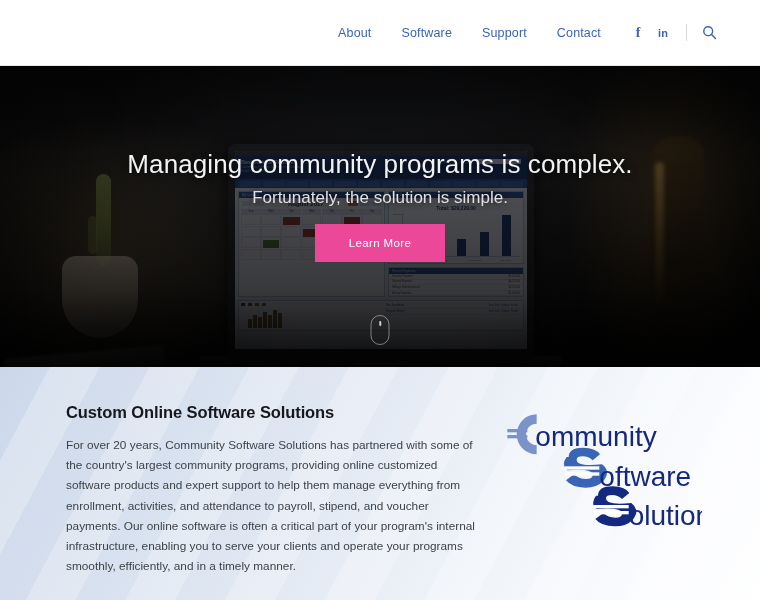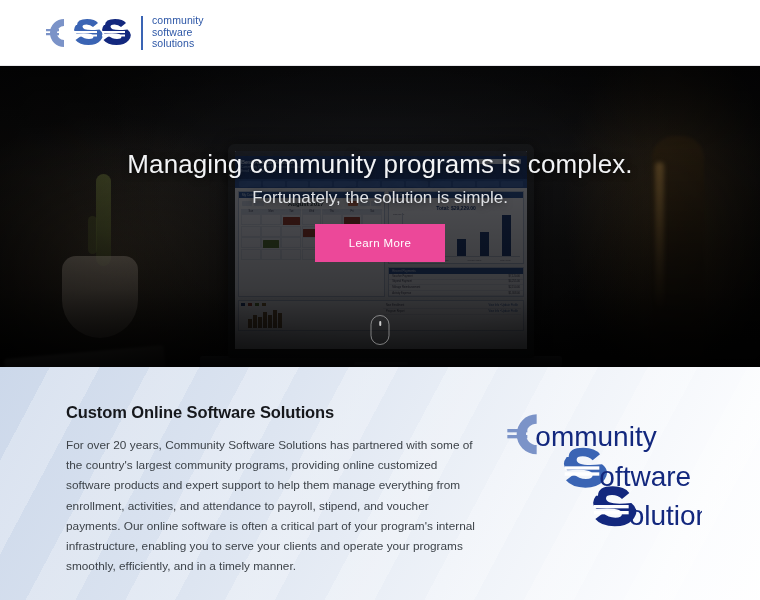--- a/index.html
+++ b/index.html
@@ -243,42 +243,41 @@
   .big-logo { margin-left:-4px; }
   .footer-bar { position:absolute; left:0; bottom:0; width:100%; height:4px; background:#2e5aa8; }
 </style>
 </head>
 <body>
 
 <div class="page">
 
   <div class="header">
 
-    <div class="logo-block">
-      <svg class="logo-mark" width="88" height="34" viewBox="0 0 176 68">
-        <g>
-          <path d="M36 6 A28 28 0 1 0 36 62 L36 48 A14 14 0 1 1 36 20 Z" fill="#7b93c8"></path>
-          <rect x="0" y="26" width="26" height="4.5" fill="#7b93c8"></rect>
-          <rect x="0" y="34" width="26" height="4.5" fill="#7b93c8"></rect>
-          <path d="M62 18 q0-12 20-12 q16 0 22 8 l-10 8 q-5-5 -13-5 q-8 0 -8 4 q0 10 34 6 q12 10 2 22 q-8 9 -24 9 q-18 0 -26-10 l11-8 q6 6 16 6 q9 0 9-5 q0-9 -34-6 q-9-7 -1-17Z" fill="#3a64b4"></path>
-          <rect x="56" y="30" width="46" height="4" fill="#ffffff"></rect>
-          <rect x="56" y="37" width="46" height="4" fill="#ffffff"></rect>
-          <path d="M118 18 q0-12 20-12 q16 0 22 8 l-10 8 q-5-5 -13-5 q-8 0 -8 4 q0 10 34 6 q12 10 2 22 q-8 9 -24 9 q-18 0 -26-10 l11-8 q6 6 16 6 q9 0 9-5 q0-9 -34-6 q-9-7 -1-17Z" fill="#13287e"></path>
-          <rect x="112" y="30" width="46" height="4" fill="#ffffff"></rect>
-          <rect x="112" y="37" width="46" height="4" fill="#ffffff"></rect>
-        </g>
-      </svg>
-      <div class="logo-divider"></div>
-      <div class="logo-tagline">
-        <span>community</span>
-        <span>software</span>
-        <span>solutions</span>
+
+    <div class="nav">
+      <a class="nav-link" href="#">About</a>
+      <a class="nav-link" href="#">Software</a>
+      <a class="nav-link" href="#">Support</a>
+      <a class="nav-link" href="#">Contact</a>
+
+      <div class="social-wrap">
+        <span class="social-icon fb">f</span>
+        <span class="social-icon li">in</span>
+      </div>
+
+      <div class="nav-sep"></div>
+
+      <div class="search-btn">
+        <svg width="15" height="15" viewBox="0 0 16 16">
+          <circle cx="6.6" cy="6.6" r="4.7" fill="none" stroke="#3a64b4" stroke-width="1.5"></circle>
+          <line x1="10.2" y1="10.2" x2="14.4" y2="14.4" stroke="#3a64b4" stroke-width="1.5" stroke-linecap="round"></line>
+        </svg>
       </div>
     </div>
-
   </div>
 
   <div class="hero">
 
     <div class="hero-photo">
       <div class="bg-base"></div>
       <div class="cactus"></div>
       <div class="cactus-arm"></div>
       <div class="pot"></div>
       <div class="newspaper"></div>

